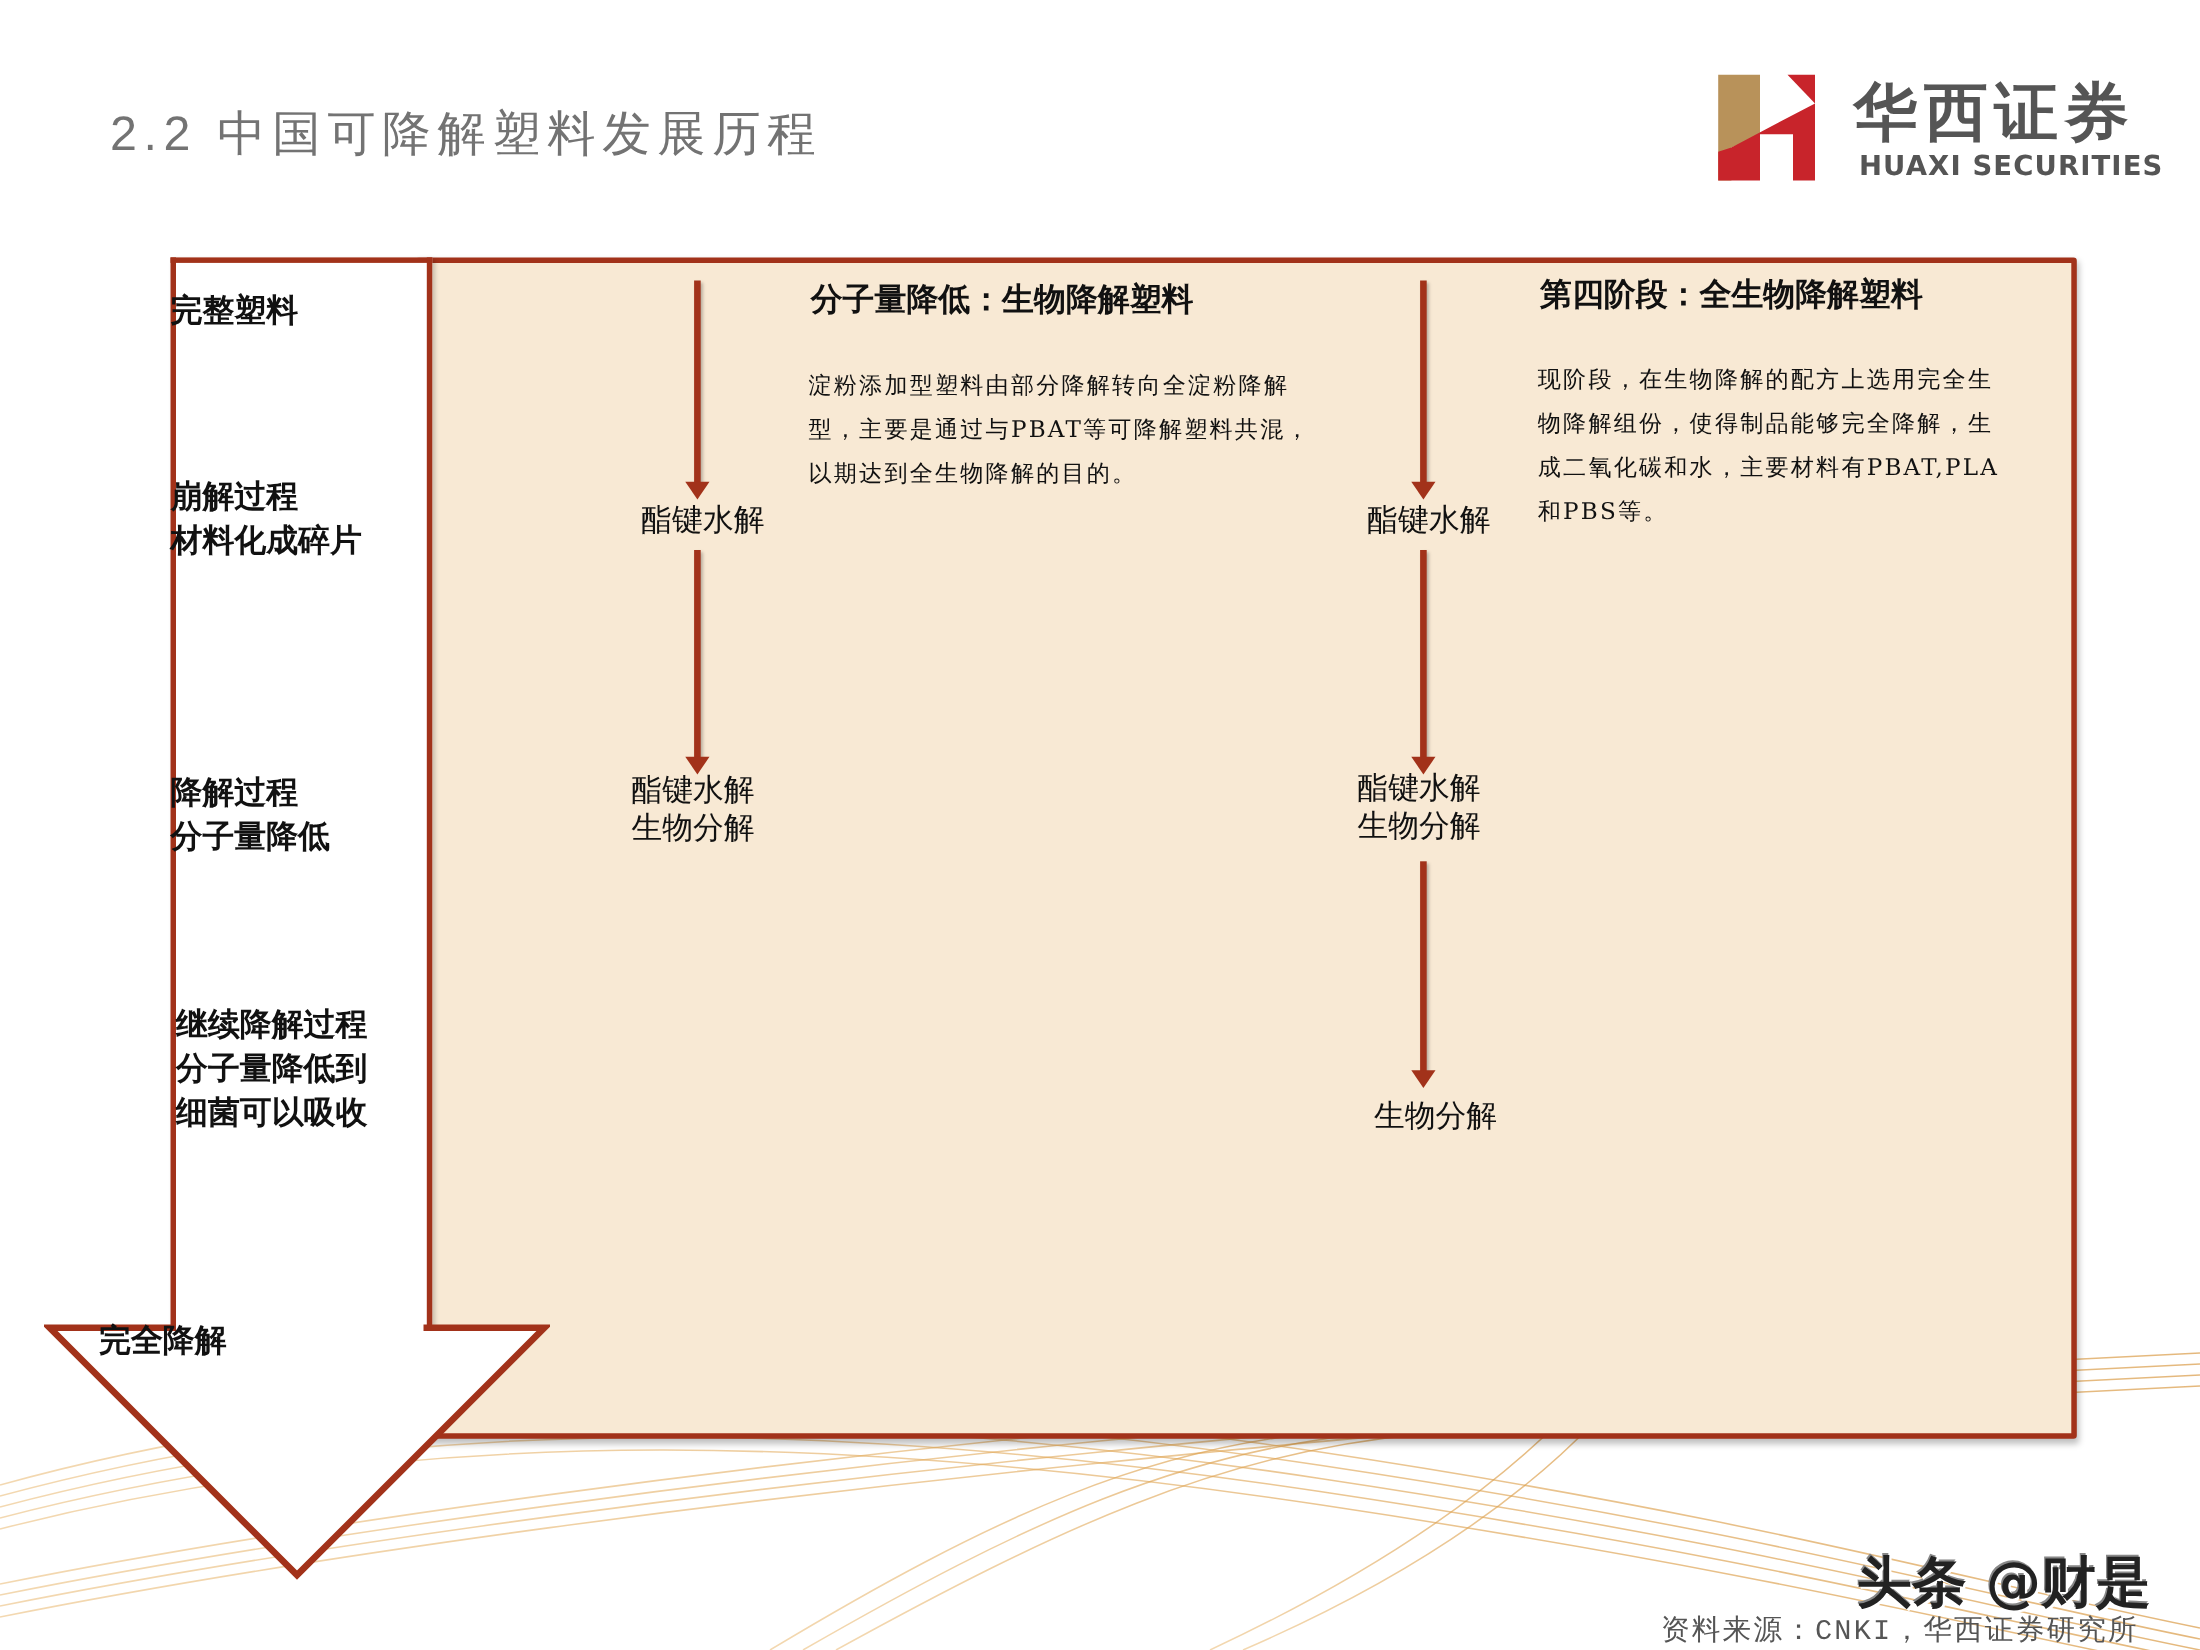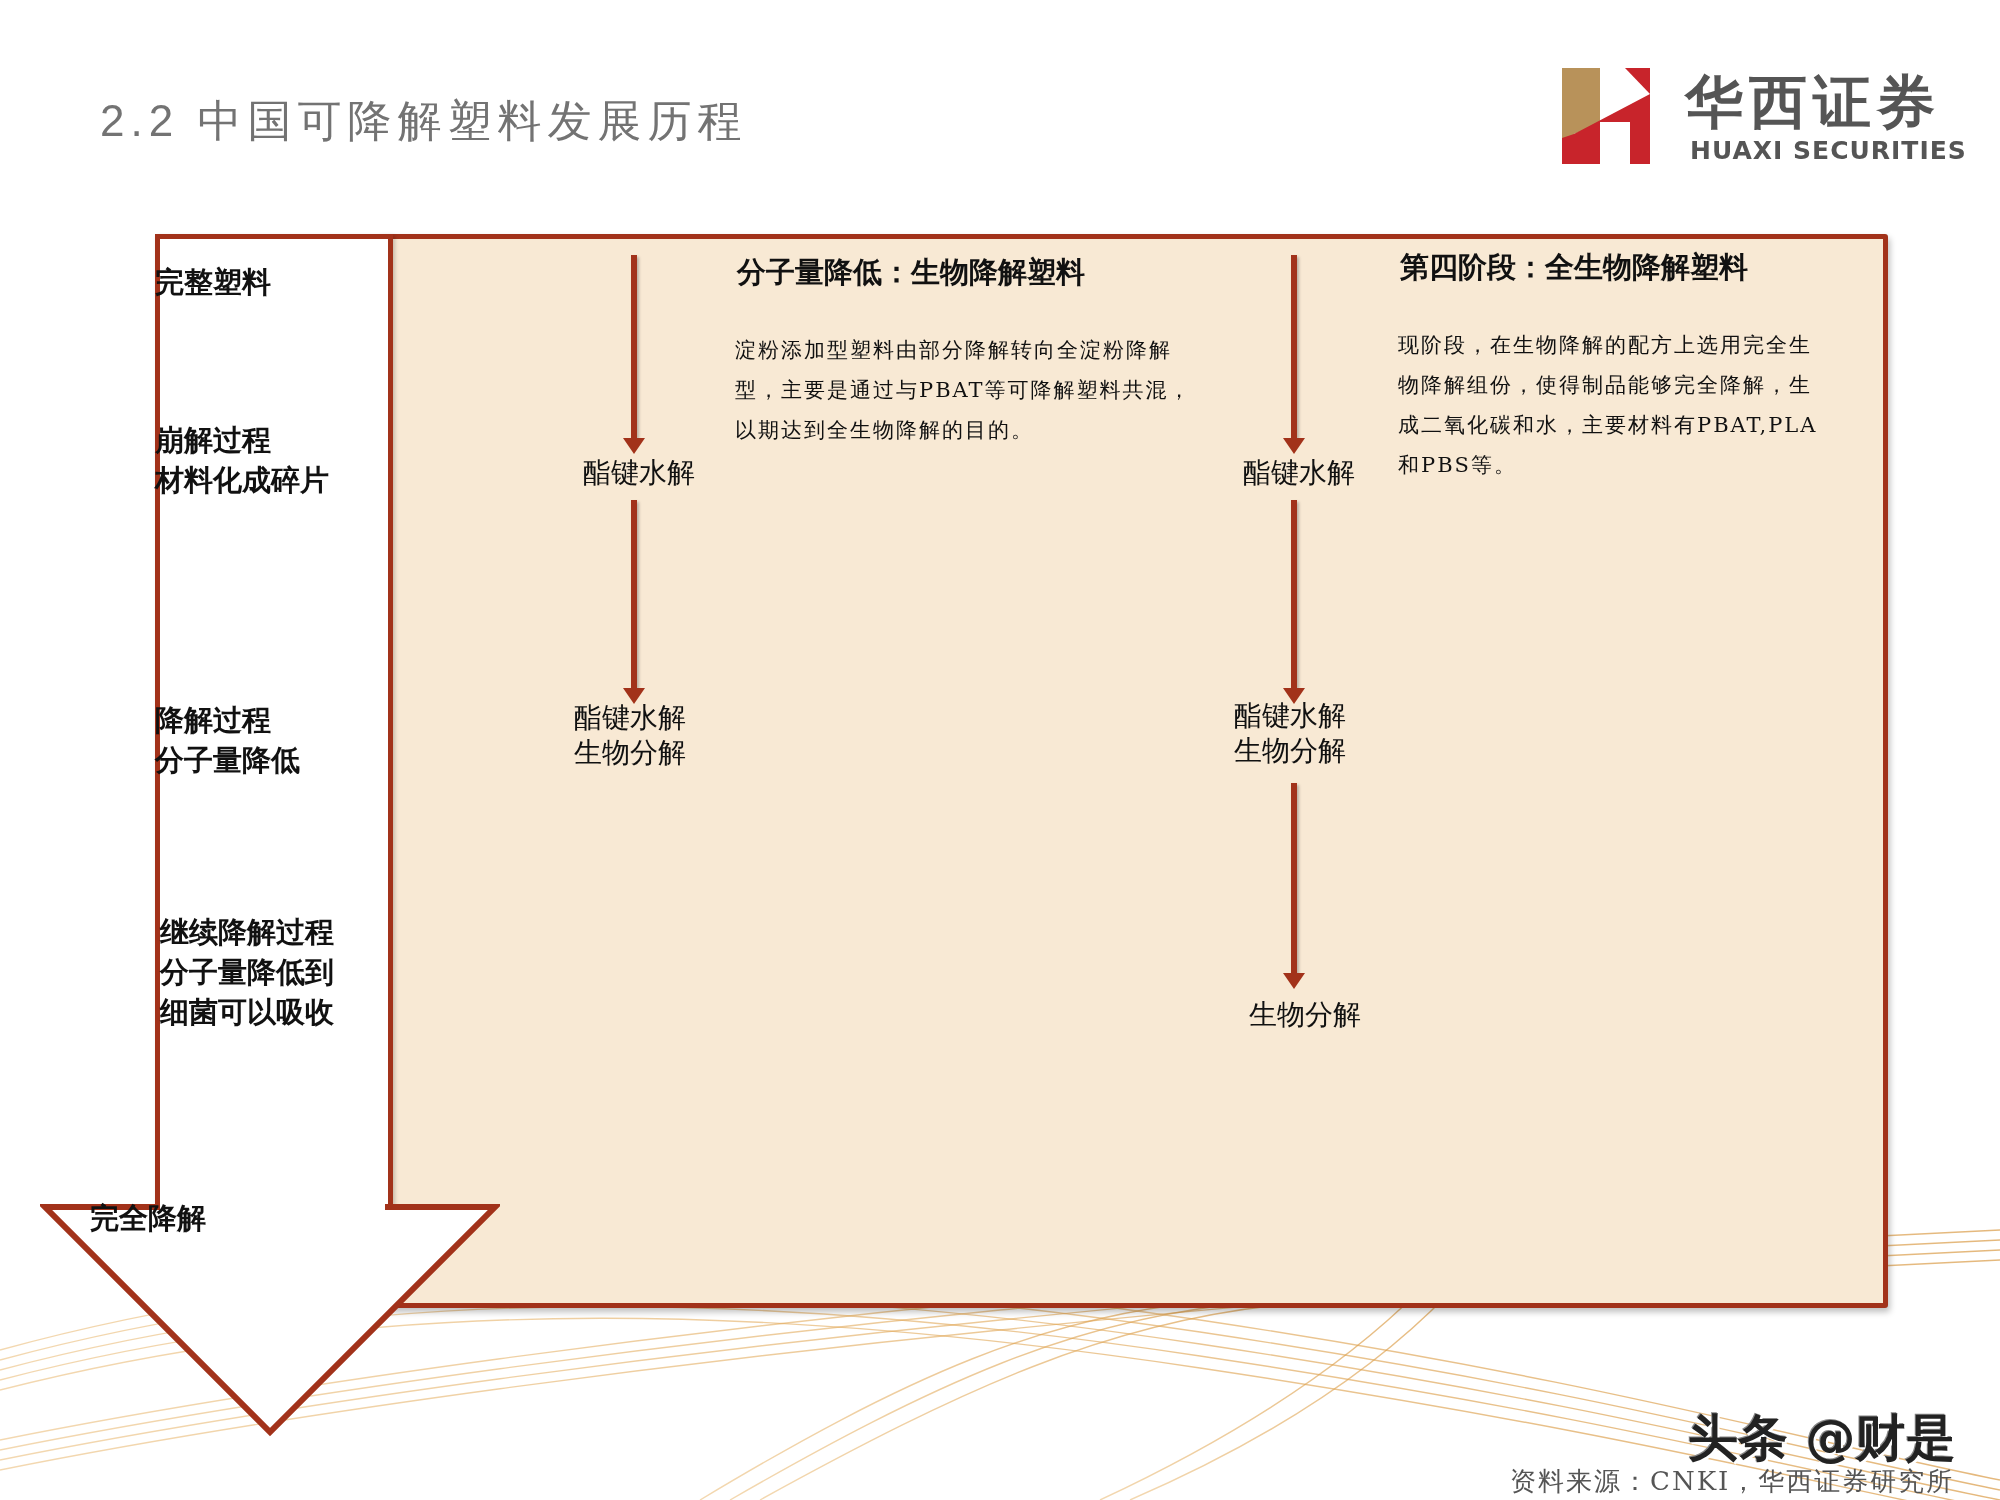--- a/index.html
+++ b/index.html
@@ -23,21 +23,21 @@
   .lc-label { width:240px; text-align:left; font-size:29px; font-weight:bold; line-height:40px; }
   .arrow-lbl { font-size:28px; line-height:35px; text-align:center; white-space:nowrap; }
   .stage-title { font-size:29px; font-weight:bold; white-space:nowrap; }
   .stage-body { font-size:21px; line-height:40px; letter-spacing:2px; }
   .arrow { width:6px; background:#A2321A; box-shadow:2px 2px 3px rgba(0,0,0,0.25); }
   .arrow::after { content:""; position:absolute; left:-8px; bottom:-14px; border-left:11px solid transparent;
                   border-right:11px solid transparent; border-top:16px solid #A2321A; }
   .watermark { left:1688px; top:1405px; font-size:50px; font-weight:bold; color:#222;
                font-family:"DejaVu Sans","Liberation Sans", sans-serif; white-space:nowrap;
                text-shadow:2px 2px 0 #fff, -1px -1px 0 #888; }
-  .source { left:1510px; top:1464px; font-size:26px; color:#555; letter-spacing:2px; white-space:nowrap; }
+  .source { left:1510px; top:1464px; font-size:26px; color:#555; letter-spacing:2px; white-space:nowrap;font-family:Liberation Mono, monospace; }
 </style>
 </head>
 <body>
 
 <svg class="abs bg-waves" viewBox="0 0 2000 320" preserveAspectRatio="none">
   <defs>
     <linearGradient id="wg" x1="0" y1="0" x2="1" y2="0">
       <stop offset="0" stop-color="#E9B870" stop-opacity="0.55"></stop>
       <stop offset="1" stop-color="#D99A45" stop-opacity="0.7"></stop>
     </linearGradient>
@@ -77,21 +77,21 @@
 <div class="abs leftcol"></div>
 
 <svg class="abs downarrow" viewBox="0 0 460 240">
   <polygon points="5,7 120,7 120,0 345,0 345,7 455,7 230,232" fill="#ffffff"></polygon>
   <polyline points="120,7 5,7 230,232 455,7 345,7" fill="none" stroke="#A2321A" stroke-width="6" stroke-linejoin="miter"></polyline>
 </svg>
 
 <div class="abs lc-label" style="left:155px; top:262px;">
   <div>完整塑料</div>
 </div>
-<div class="abs lc-label" style="left:155px; top:420px;">
+<div class="abs lc-label" style="left:155px; top:431px;">
   <div>崩解过程</div>
   <div>材料化成碎片</div>
 </div>
 <div class="abs lc-label" style="left:155px; top:700px;">
   <div>降解过程</div>
   <div>分子量降低</div>
 </div>
 <div class="abs lc-label" style="left:160px; top:912px;font-family:Liberation Serif, serif;">
   <div>继续降解过程</div>
   <div>分子量降低到</div>

